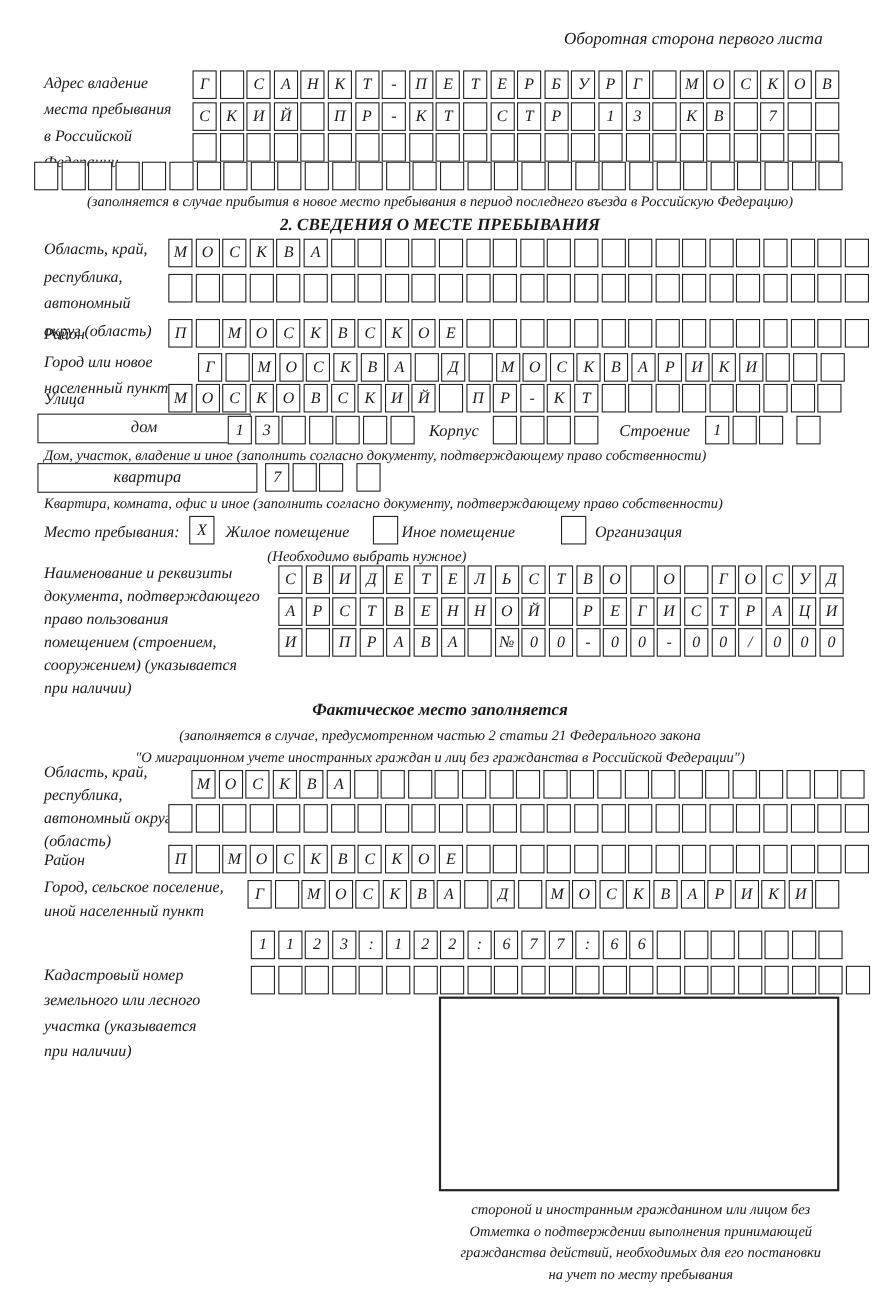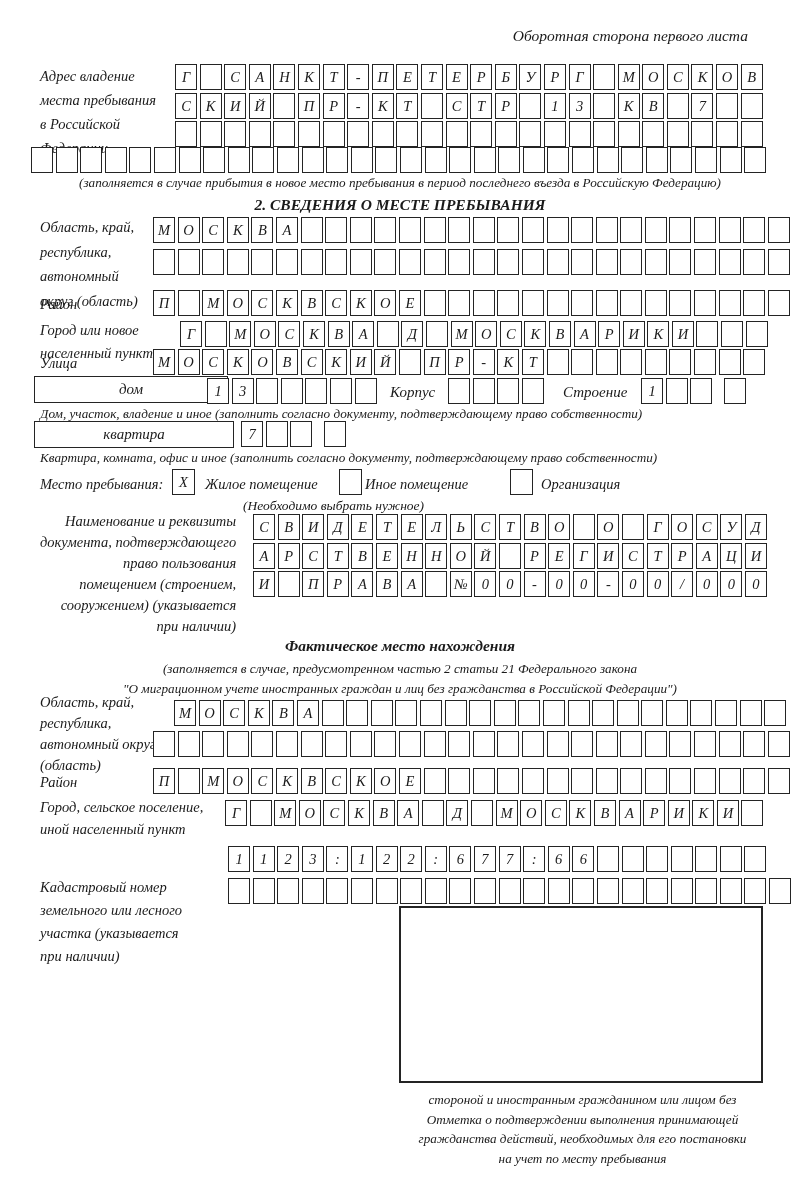--- a/index.html
+++ b/index.html
@@ -339,21 +339,21 @@
 
   <div class="lbl" style="left:40px;top:472px;font-size:14.5px;">Место пребывания:</div>
   <div class="checkbox" style="left:172px;top:469px;">X</div>
   <div class="lbl" style="left:205px;top:472px;">Жилое помещение</div>
   <div class="checkbox" style="left:339px;top:469px;"></div>
   <div class="lbl" style="left:365px;top:472px;">Иное помещение</div>
   <div class="checkbox" style="left:510px;top:469px;"></div>
   <div class="lbl" style="left:541px;top:472px;">Организация</div>
   <div class="caption" style="left:243px;top:498px;font-size:13.5px;">(Необходимо выбрать нужное)</div>
 
-  <div class="lines" style="left:40px;top:511px;line-height:21px;text-align:right;">
+  <div class="lines" style="left:40px;top:511px;line-height:21px;">
       <div>Наименование и реквизиты</div>
       <div>документа, подтверждающего</div>
       <div>право пользования</div>
       <div>помещением (строением,</div>
       <div>сооружением) (указывается</div>
       <div>при наличии)</div>
     </div>
   <div class="cellrow" style="left:253px;top:514px;">
       <span class="cell">С</span>
       <span class="cell">В</span>
@@ -417,21 +417,21 @@
       <span class="cell">0</span>
       <span class="cell">-</span>
       <span class="cell">0</span>
       <span class="cell">0</span>
       <span class="cell">/</span>
       <span class="cell">0</span>
       <span class="cell">0</span>
       <span class="cell">0</span>
     </div>
 
-  <div class="title center abs" style="top:637px;">Фактическое место нахождения</div>
+  <div class="title center abs" style="top:637px;">Фактическое место заполняется</div>
   <div class="caption center" style="top:659px;line-height:19.5px;">
       <div>(заполняется в случае, предусмотренном частью 2 статьи 21 Федерального закона</div>
       <div>"О миграционном учете иностранных граждан и лиц без гражданства в Российской Федерации")</div>
     </div>
 
   <div class="lines" style="left:40px;top:692px;line-height:21px;">
       <div>Область, край,</div>
       <div>республика,</div>
       <div>автономный округ</div>
       <div>(область)</div>

